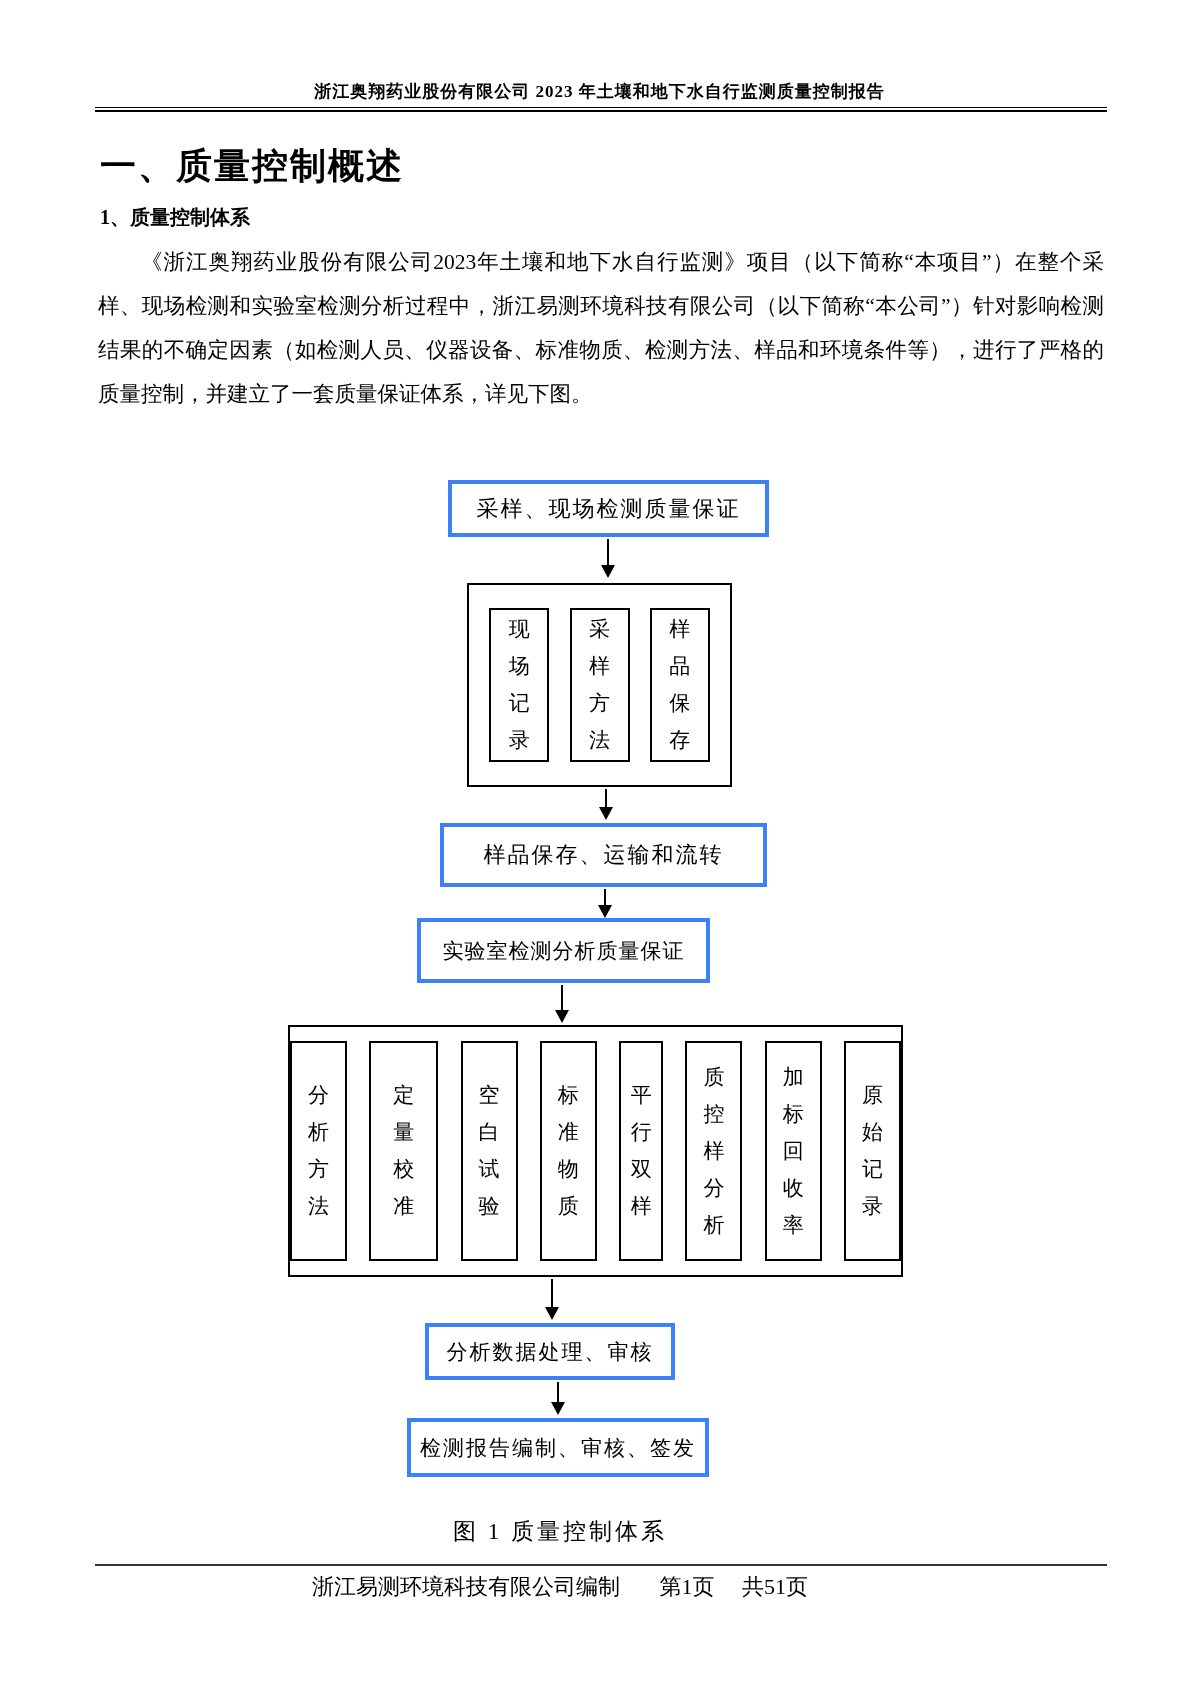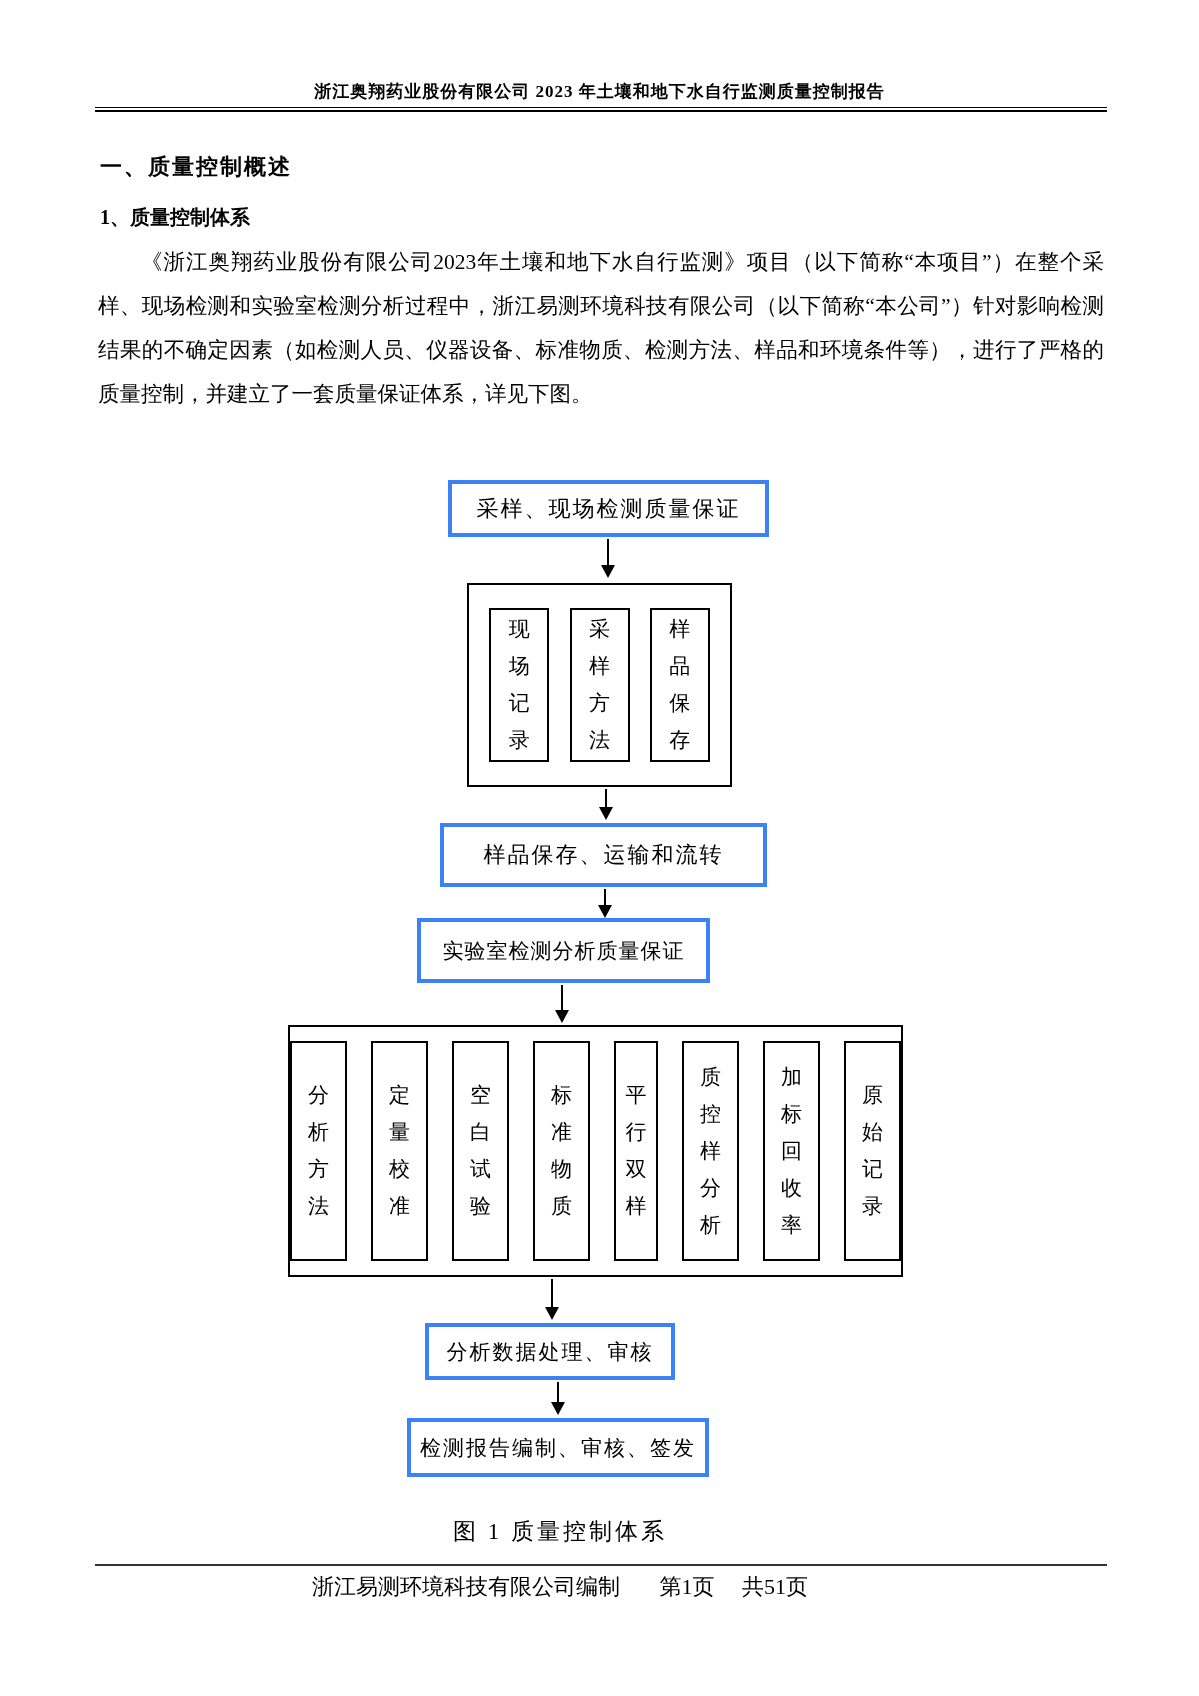--- a/index.html
+++ b/index.html
@@ -11,21 +11,21 @@
   .header-text {
     position:absolute; top:80px; left:0; width:100%;
     text-align:center; font-size:17px; font-weight:bold; letter-spacing:1px;
   }
   .header-rule {
     position:absolute; left:95px; top:107px; width:1012px; height:2px;
     border-top:1px solid #000; border-bottom:2px solid #000;
   }
   
   .h1 {
-    position:absolute; left:100px; top:152px; font-size:22px; font-weight:bold;
+    position:absolute; left:100px; top:142px; font-size:36px; font-weight:bold;
     letter-spacing:2px; font-family:"Liberation Sans", sans-serif;
   }
   .h2 {
     position:absolute; left:100px; top:204px; font-size:20px; font-weight:bold;
   }
   
   .body-par {
     position:absolute; left:98px; top:240px; width:1006px;
     font-size:21.5px; line-height:44px; text-align:justify; text-indent:2em;
   }
@@ -119,21 +119,21 @@
 
   <div class="arrow" style="left:555px; top:985px;">
     <div class="stem" style="height:25px;"></div>
       <div class="head"></div>
   </div>
 
   <div class="fgroup" style="left:288px; top:1025px; width:615px; height:252px;justify-content:space-between;">
     <div class="vcell" style="width:57px; height:220px;">
       <span>分析方法</span>
       </div>
-    <div class="vcell" style="width:57px; height:220px;">
+    <div class="vcell" style="width:69px; height:220px;">
       <span>定量校准</span>
       </div>
     <div class="vcell" style="width:57px; height:220px;">
       <span>空白试验</span>
       </div>
     <div class="vcell" style="width:57px; height:220px;">
       <span>标准物质</span>
       </div>
     <div class="vcell" style="width:44px; height:220px;">
       <span>平行双样</span>

